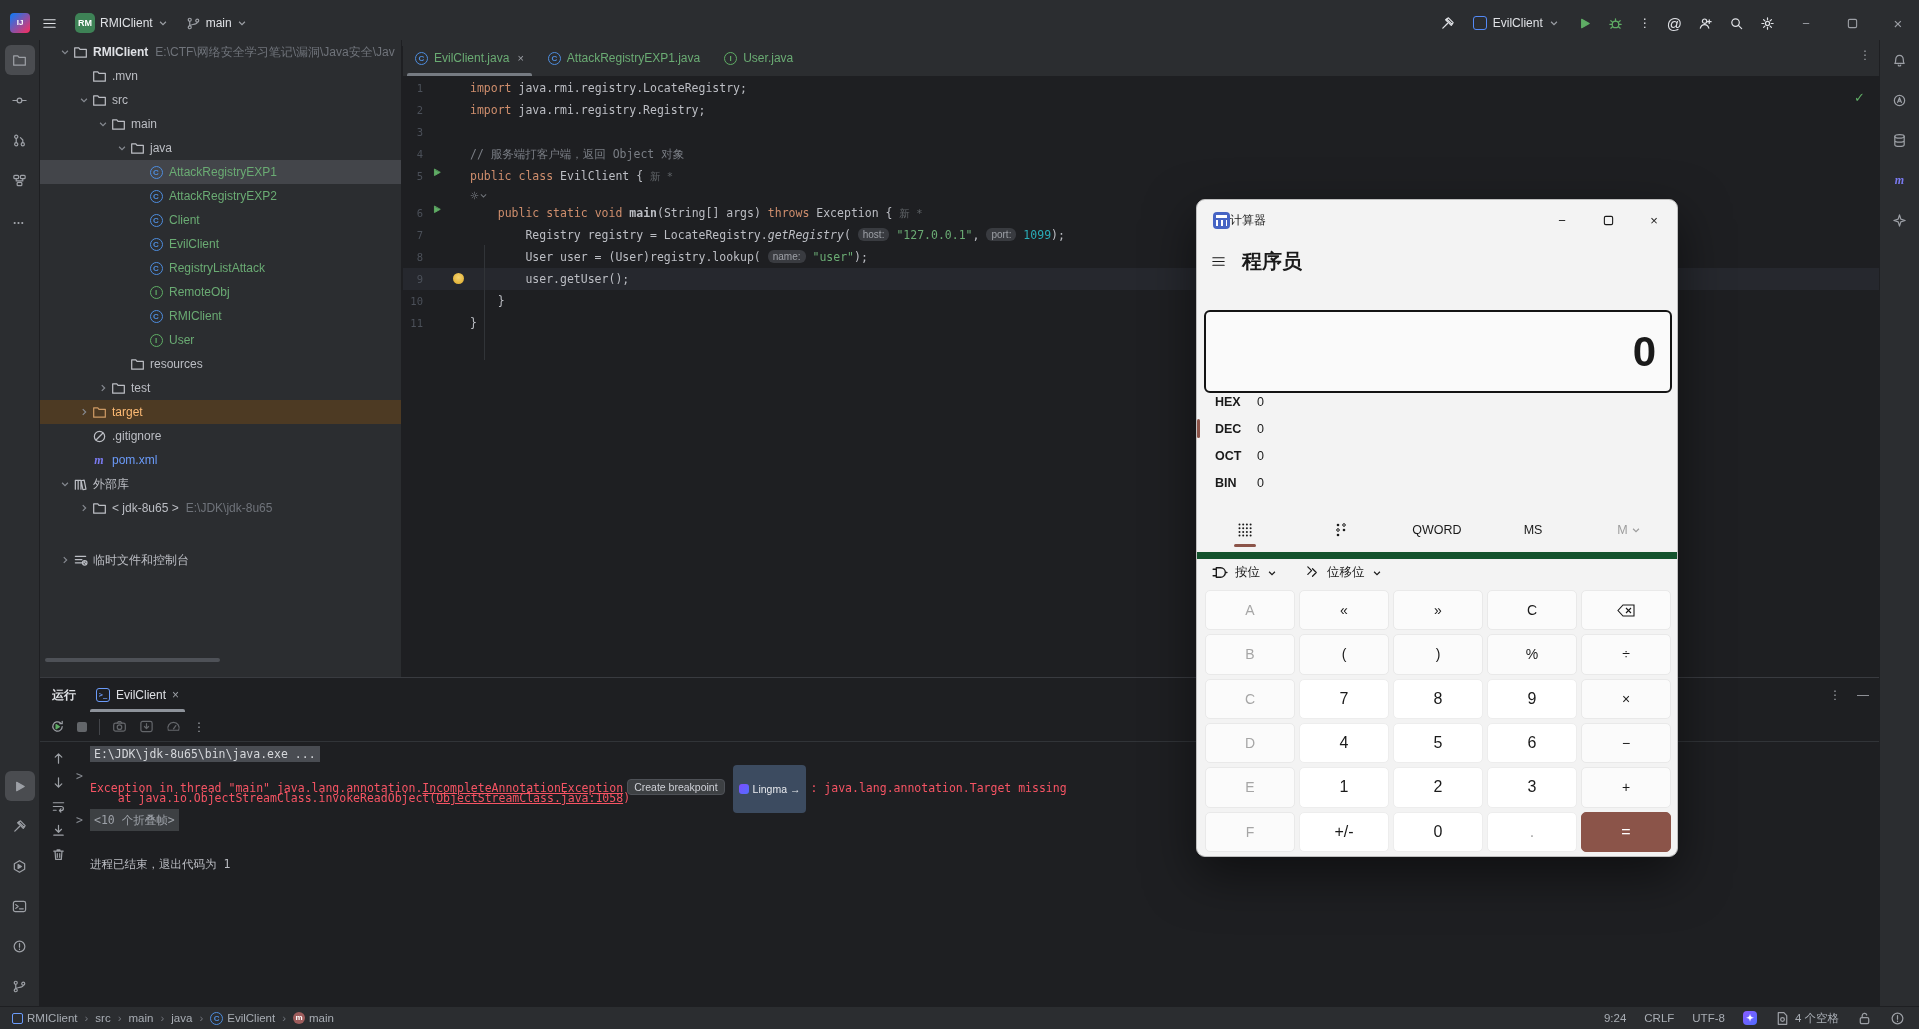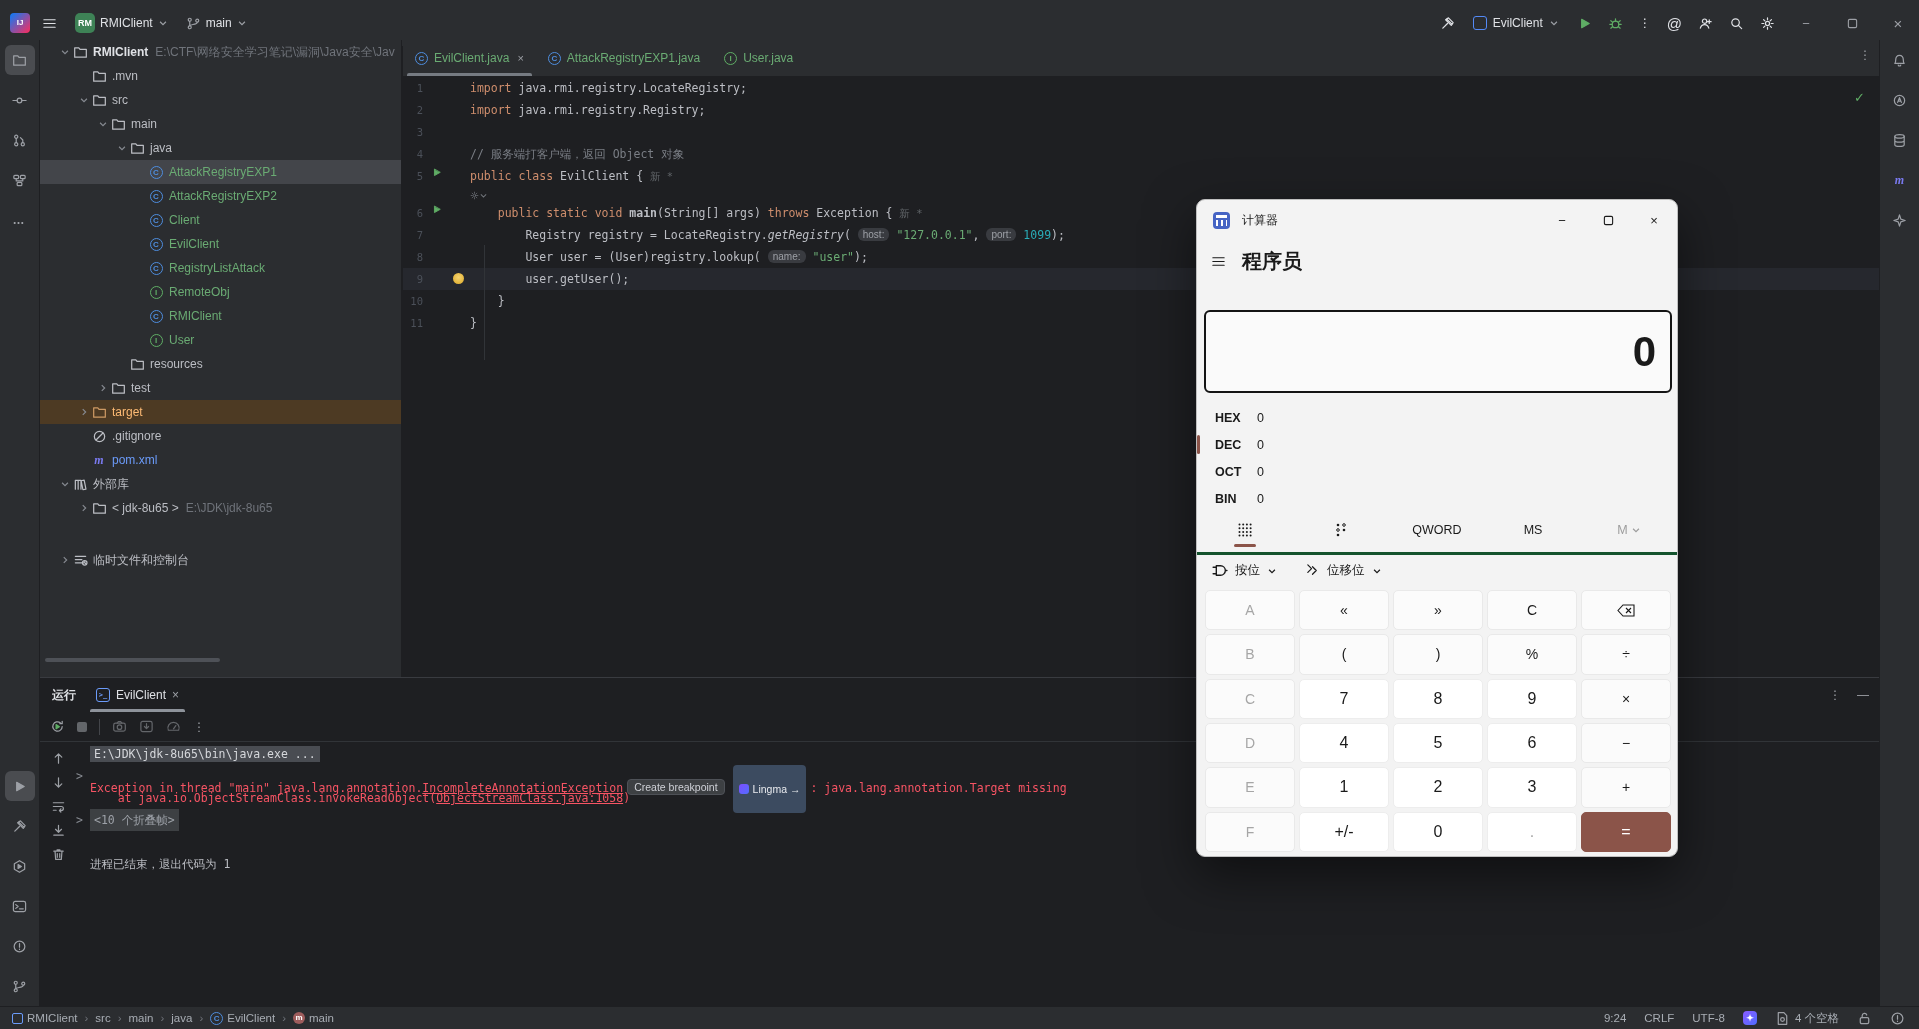--- a/index.html
+++ b/index.html
@@ -94,39 +94,39 @@
   
   #statusbar{position:absolute;left:0;bottom:0;width:1919px;height:23px;background:var(--panel);border-top:1px solid var(--line);display:flex;align-items:center;font-size:11.5px;color:#a8adb4;}
   #crumbs{display:flex;align-items:center;gap:7px;padding-left:12px;}
   #crumbs .sep{color:#6f737a;}
   .modicon{width:11px;height:11px;border:1.5px solid #6b9bfa;border-radius:2px;display:inline-block;}
   .methicon{width:12px;height:12px;border-radius:50%;background:#9e5c5c;color:#fff;font:700 8px/12px "Liberation Sans",sans-serif;display:inline-flex;align-items:center;justify-content:center;}
   #sb-right{margin-left:auto;display:flex;align-items:center;gap:18px;padding-right:14px;}
   .lingma-sq{width:14px;height:14px;border-radius:4px;background:linear-gradient(135deg,#8a5cff,#4f6cff);display:inline-flex;align-items:center;justify-content:center;color:#fff;font:700 9px/1 "Liberation Sans",sans-serif;}
   
   #calc{position:absolute;left:1196px;top:199px;width:482px;height:658px;background:#f3f3f3;border:1px solid #bfbfbf;border-radius:9px;box-shadow:0 18px 50px rgba(0,0,0,.5);z-index:50;color:#1a1a1a;font-family:"Liberation Sans",sans-serif;}
-  #calc-tb{height:40px;display:flex;align-items:center;padding-left:16px;gap:12px;font-size:12px;}
+  #calc-tb{height:40px;display:flex;align-items:center;padding-left:16px;font-size:12px;}
   .calcicon{width:17px;height:17px;border-radius:4px;background:#4664c4;position:relative;display:inline-block;}
   .calcicon::after{content:"";position:absolute;left:3px;top:3px;right:3px;bottom:3px;background:
     linear-gradient(#fff,#fff) 0 0/11px 3px no-repeat,
     repeating-linear-gradient(90deg,#fff 0 2px,transparent 2px 5px) 0 5px/11px 6px no-repeat;}
   #calc-tb .ctl{margin-left:auto;display:flex;}
   #calc-tb .cbtn{width:46px;height:40px;display:inline-flex;align-items:center;justify-content:center;font-size:13px;color:#1a1a1a;}
   #calc-menu{display:flex;align-items:center;gap:16px;padding:8px 0 0 14px;}
   #calc-mode{font-size:20px;font-weight:700;}
   #calc-display{position:absolute;left:7px;top:110px;width:468px;height:83px;border:2px solid #141414;border-radius:6px;background:#fafafa;display:flex;align-items:center;justify-content:flex-end;padding-right:14px;font-size:42px;font-weight:600;}
-  #bases{position:absolute;left:0;top:204px;width:100%;}
+  #bases{position:absolute;left:0;top:188px;width:100%;}
   .base-row{position:relative;height:27px;display:flex;align-items:center;font-size:12.5px;}
   .base-row .bl{width:42px;margin-left:18px;font-weight:600;}
   .base-row.active::before{content:"";position:absolute;left:0;top:4px;width:3px;height:19px;background:var(--accent);border-radius:2px;}
   #calc-toggles{position:absolute;left:0;top:312px;width:100%;height:36px;display:flex;align-items:center;font-size:12.5px;}
   .tg{flex:1;display:flex;align-items:center;justify-content:center;position:relative;height:100%;}
   .tg.selected::after{content:"";position:absolute;left:50%;transform:translateX(-50%);bottom:1px;width:22px;height:3px;border-radius:2px;background:var(--accent);}
   .tg.disabled{color:#9d9d9d;}
-  #calc-drop{position:absolute;left:0;top:352px;width:100%;height:34px;display:flex;align-items:center;gap:28px;padding-left:14px;font-size:12.5px;border-top:3px solid #14532d;}
+  #calc-drop{position:absolute;left:0;top:352px;width:100%;height:34px;display:flex;align-items:center;gap:28px;padding-left:14px;font-size:12.5px;border-top:7px solid #14532d;}
   .dd{display:flex;align-items:center;gap:7px;color:#1a1a1a;}
   #keypad{position:absolute;left:8px;top:390px;width:466px;height:262px;display:grid;grid-template-columns:repeat(5,1fr);grid-template-rows:repeat(6,1fr);gap:4px;}
   .key{border-radius:5px;display:flex;align-items:center;justify-content:center;font-size:14px;border:1px solid #e9e9e9;background:#fbfbfb;color:#1a1a1a;}
   .key.num{background:#ffffff;border-color:#ededed;font-size:16px;}
   .key.dis{color:#a6a6a6;}
   .key.eq{background:var(--accent);border-color:var(--accent);color:#fff;font-size:16px;}
 </style>
 </head>
 <body>
 

